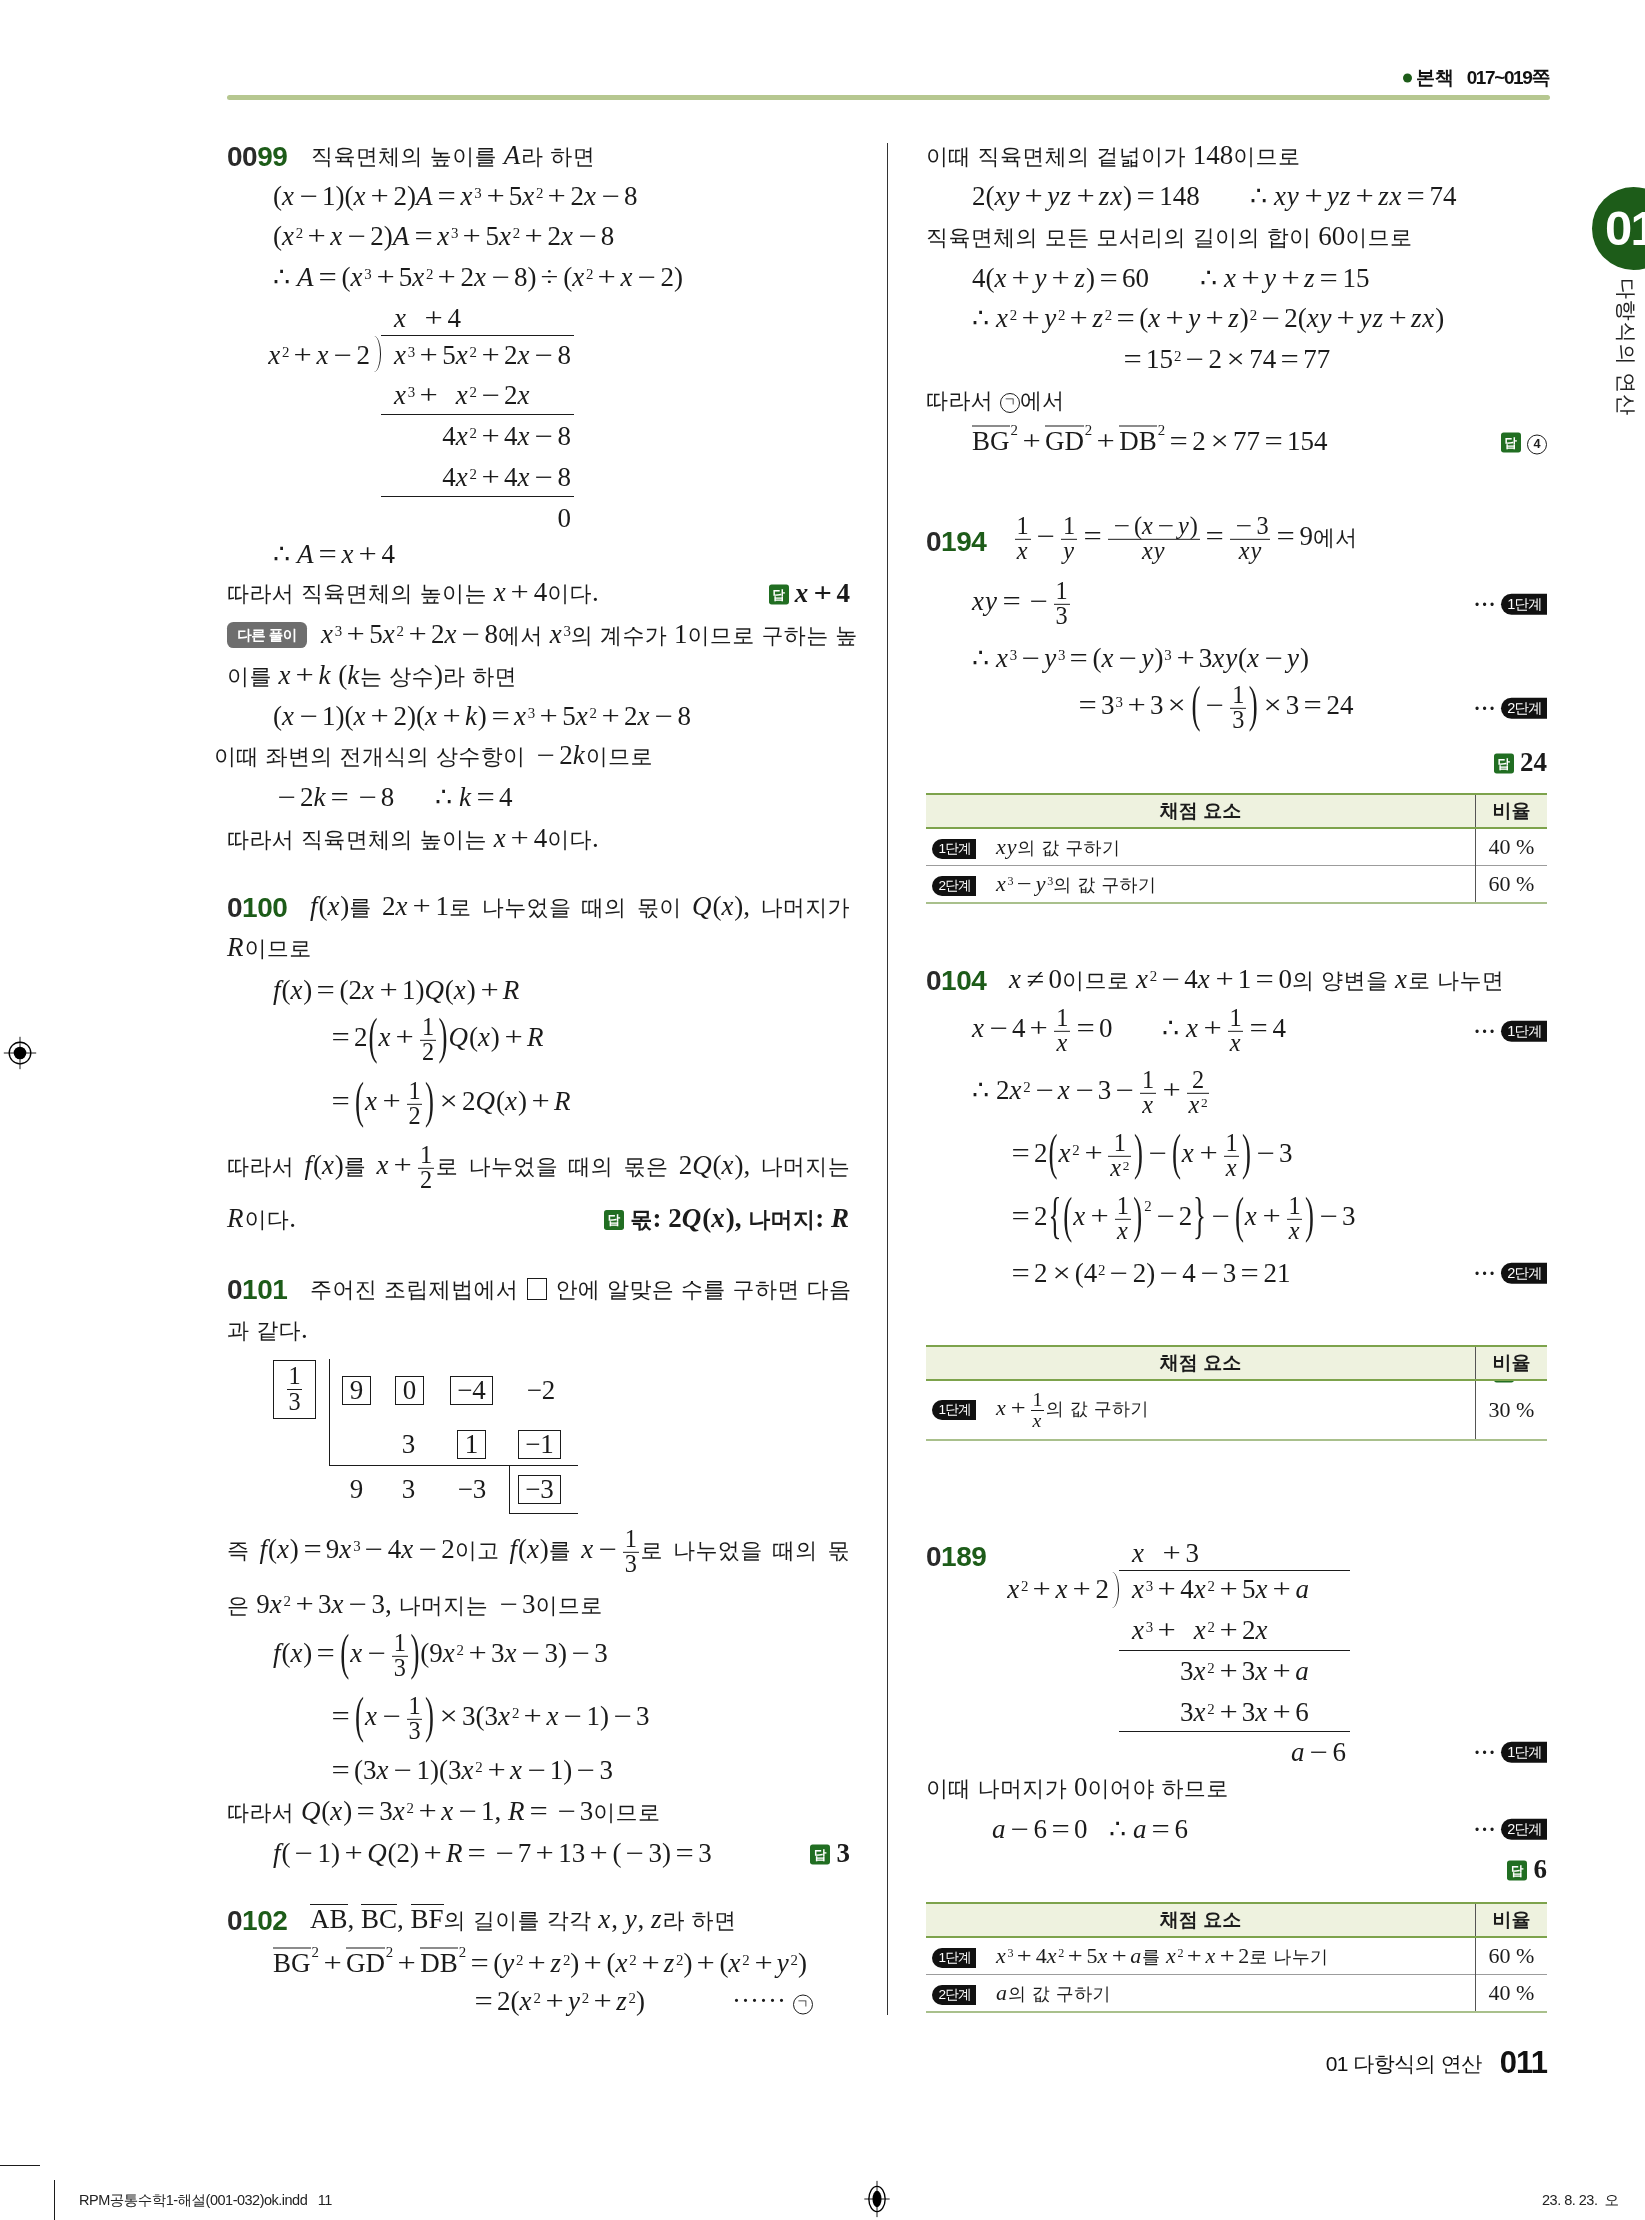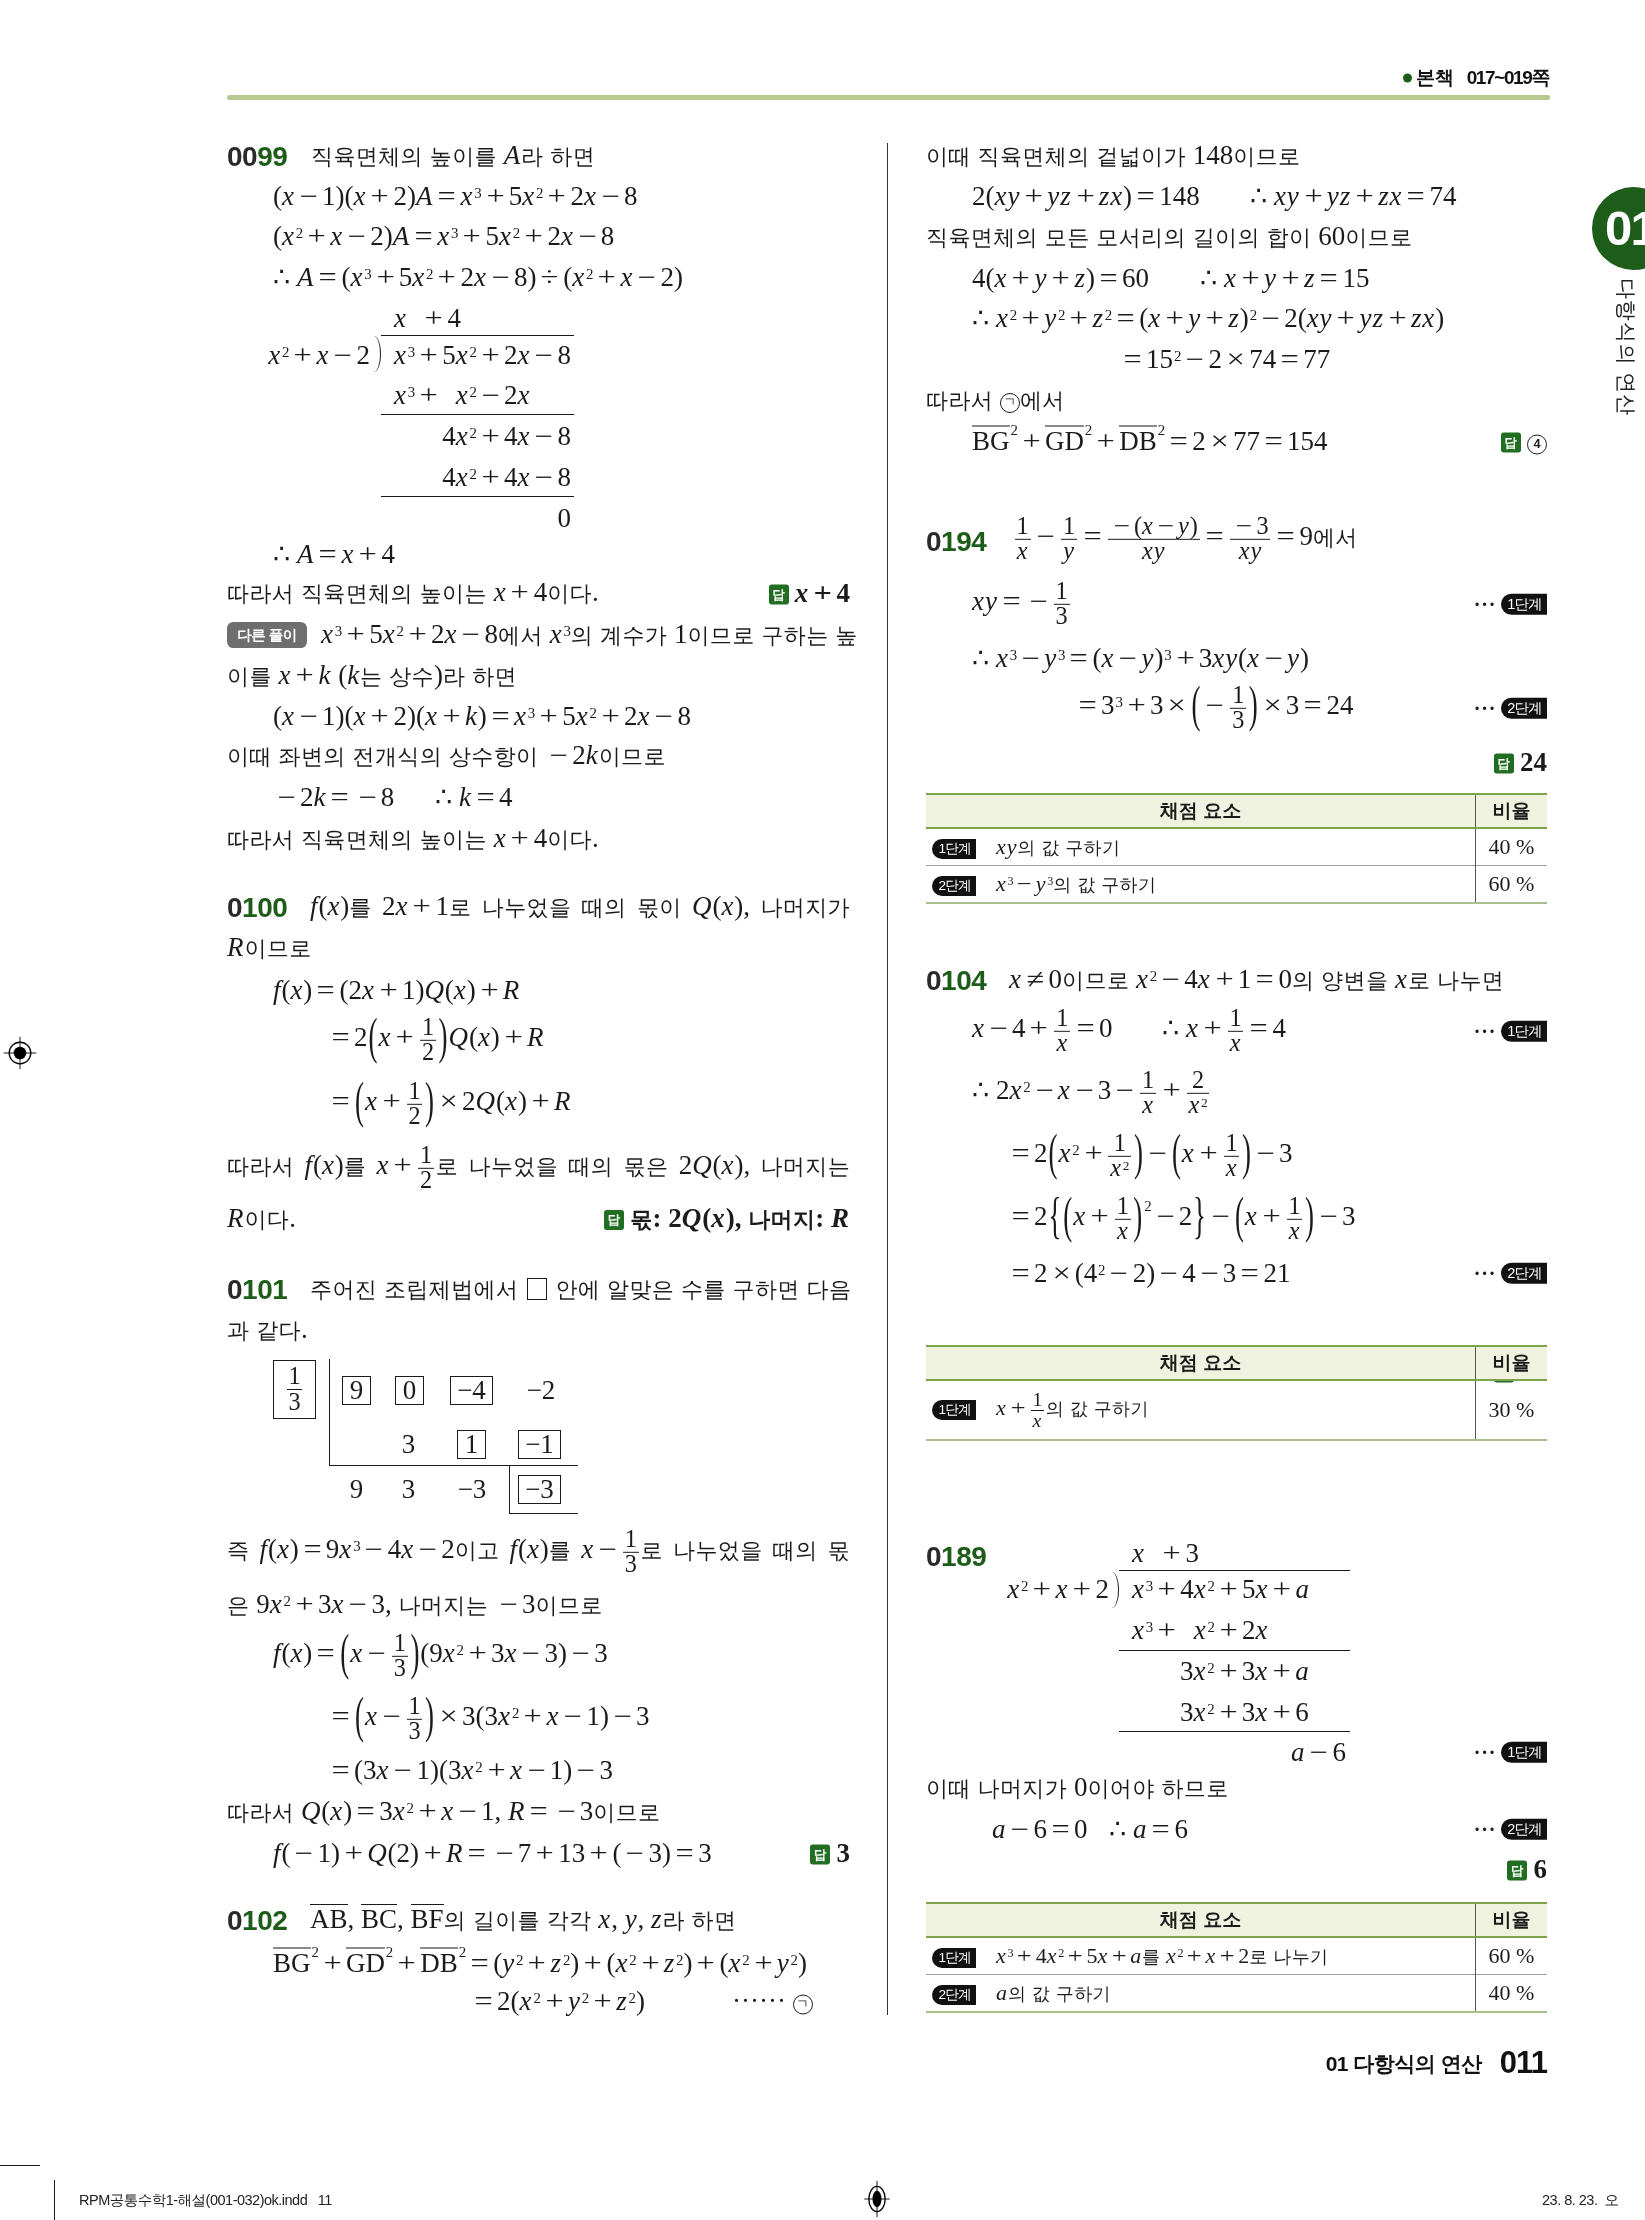--- a/index.html
+++ b/index.html
@@ -53,21 +53,21 @@
 .stbl .ko{font-size:18px;}
 
 .hdr{position:absolute;right:96px;top:77px;transform:translateY(-50%);white-space:nowrap;font-family:"Liberation Sans",sans-serif;font-weight:bold;font-size:19px;line-height:27px;color:#111;}
 .hdr .bullet{display:inline-block;width:9px;height:9px;border-radius:50%;background:#1d5c19;vertical-align:middle;margin-right:4.5px;}
 .hdr .range{letter-spacing:-1.4px;margin-left:12.7px;}
 .rule{position:absolute;left:227px;top:95px;width:1323px;height:4.5px;background:#b6c790;border-radius:2.7px;}
 .ctab{position:absolute;left:1592px;top:187px;width:83px;height:83px;border-radius:50%;background:#1d5c19;}
 .ctab-num{position:absolute;left:1605px;top:228px;transform:translateY(-50%);font-family:"Liberation Sans",sans-serif;font-weight:bold;font-size:49px;line-height:54px;color:#fff;letter-spacing:-1.8px;}
 .ctitle{position:absolute;left:1626px;top:347px;transform:translate(-50%,-50%) rotate(90deg);font-family:"Liberation Sans",sans-serif;font-size:21px;white-space:nowrap;color:#222;letter-spacing:0.9px;}
 .fchap{position:absolute;right:98px;top:2063px;transform:translateY(-50%);white-space:nowrap;font-family:"Liberation Sans",sans-serif;color:#111;}
-.fchap .t{font-size:21px;font-weight:bold;letter-spacing:-0.5px;}
+.fchap .t{font-size:21px;font-weight:normal;letter-spacing:-0.5px;}
 .fchap .p{font-size:31px;font-weight:bold;letter-spacing:-0.9px;margin-left:18px;vertical-align:-1.8px;}
 .slug{position:absolute;transform:translateY(-50%);font-family:"Liberation Sans",sans-serif;font-size:14.5px;letter-spacing:-0.5px;white-space:pre;color:#222;}
 .reg{position:absolute;transform:translate(-50%,-50%);}
 .coldiv{position:absolute;left:887px;top:143px;width:0;height:1872px;border-left:1.4px solid #333;}
 </style>
 </head>
 <body>
 
 <div class="hdr"><span class="bullet"></span><span>본책</span><span class="range">017~019쪽</span></div>
 <div class="rule"></div>
@@ -94,21 +94,21 @@
   <div class="hline" style="left:381px;top:496px;width:193px"></div>
   <div class="ln m" style="right:1074px;top:518px">0</div>
 </div>
 <div class="ln m" style="left:273px;top:554px">∴ <span class="v">A</span><span class="op">=</span><span class="v">x</span><span class="op">+</span>4</div>
 <div class="ln m" style="left:227px;top:593px"><span class="ko">따라서</span> <span class="ko">직육면체의</span> <span class="ko">높이는</span> <span class="v">x</span><span class="op">+</span>4<span class="ko">이다</span>.</div>
 <div class="ans" style="right:795px;top:593px"><span class="ansb">답</span><span class="val m"><span class="v">x</span><span class="op">+</span>4</span></div>
 <div class="altb">다른 풀이</div>
 <div class="ln m j" style="left:321px;top:635px;width:529px"><span class="v">x</span><span class="sup">3</span><span class="op">+</span>5<span class="v">x</span><span class="sup">2</span><span class="op">+</span>2<span class="v">x</span><span class="op">−</span>8<span class="ko">에서</span> <span class="v">x</span><span class="sup">3</span><span class="ko">의</span> <span class="ko">계수가</span> 1<span class="ko">이므로</span> <span class="ko">구하는</span> <span class="ko">높</span></div>
 <div class="ln m" style="left:227px;top:676px"><span class="ko">이를</span> <span class="v">x</span><span class="op">+</span><span class="v">k</span> (<span class="v">k</span><span class="ko">는</span> <span class="ko">상수</span>)<span class="ko">라</span> <span class="ko">하면</span></div>
 <div class="ln m" style="left:273px;top:716px">(<span class="v">x</span><span class="op">−</span>1)(<span class="v">x</span><span class="op">+</span>2)(<span class="v">x</span><span class="op">+</span><span class="v">k</span>)<span class="op">=</span><span class="v">x</span><span class="sup">3</span><span class="op">+</span>5<span class="v">x</span><span class="sup">2</span><span class="op">+</span>2<span class="v">x</span><span class="op">−</span>8</div>
-<div class="ln m" style="left:227px;top:756px"><span class="ko">이때</span> <span class="ko">좌변의</span> <span class="ko">전개식의</span> <span class="ko">상수항이</span> <span class="op">−</span>2<span class="v">k</span><span class="ko">이므로</span></div>
+<div class="ln m" style="left:214px;top:756px"><span class="ko">이때</span> <span class="ko">좌변의</span> <span class="ko">전개식의</span> <span class="ko">상수항이</span> <span class="op">−</span>2<span class="v">k</span><span class="ko">이므로</span></div>
 <div class="ln m" style="left:273px;top:797px"><span class="op">−</span>2<span class="v">k</span><span class="op">=</span><span class="op">−</span>8</div>
 <div class="ln m" style="left:435px;top:797px">∴ <span class="v">k</span><span class="op">=</span>4</div>
 <div class="ln m" style="left:227px;top:839px"><span class="ko">따라서</span> <span class="ko">직육면체의</span> <span class="ko">높이는</span> <span class="v">x</span><span class="op">+</span>4<span class="ko">이다</span>.</div>
 
 <div class="pnum" style="left:227px;top:907px"><span class="d">0</span><span class="g">100</span></div>
 <div class="ln m j" style="left:310px;top:907px;width:540px"><span class="v">f</span>(<span class="v">x</span>)<span class="ko">를</span> 2<span class="v">x</span><span class="op">+</span>1<span class="ko">로</span> <span class="ko">나누었을</span> <span class="ko">때의</span> <span class="ko">몫이</span> <span class="v">Q</span>(<span class="v">x</span>), <span class="ko">나머지가</span></div>
 <div class="ln m" style="left:227px;top:948px"><span class="v">R</span><span class="ko">이므로</span></div>
 <div class="ln m" style="left:273px;top:990px"><span class="v">f</span>(<span class="v">x</span>)<span class="op">=</span>(2<span class="v">x</span><span class="op">+</span>1)<span class="v">Q</span>(<span class="v">x</span>)<span class="op">+</span><span class="v">R</span></div>
 <div class="ln m" style="left:327px;top:1040px"><span class="op">=</span>2<span class="bigp">(</span><span class="v">x</span><span class="op">+</span><span class="frac"><span class="num">1</span><span class="den">2</span></span><span class="bigp">)</span><span class="v">Q</span>(<span class="v">x</span>)<span class="op">+</span><span class="v">R</span></div>
 <div class="ln m" style="left:327px;top:1104px"><span class="op">=</span><span class="bigp">(</span><span class="v">x</span><span class="op">+</span><span class="frac"><span class="num">1</span><span class="den">2</span></span><span class="bigp">)</span><span class="op">×</span>2<span class="v">Q</span>(<span class="v">x</span>)<span class="op">+</span><span class="v">R</span></div>

